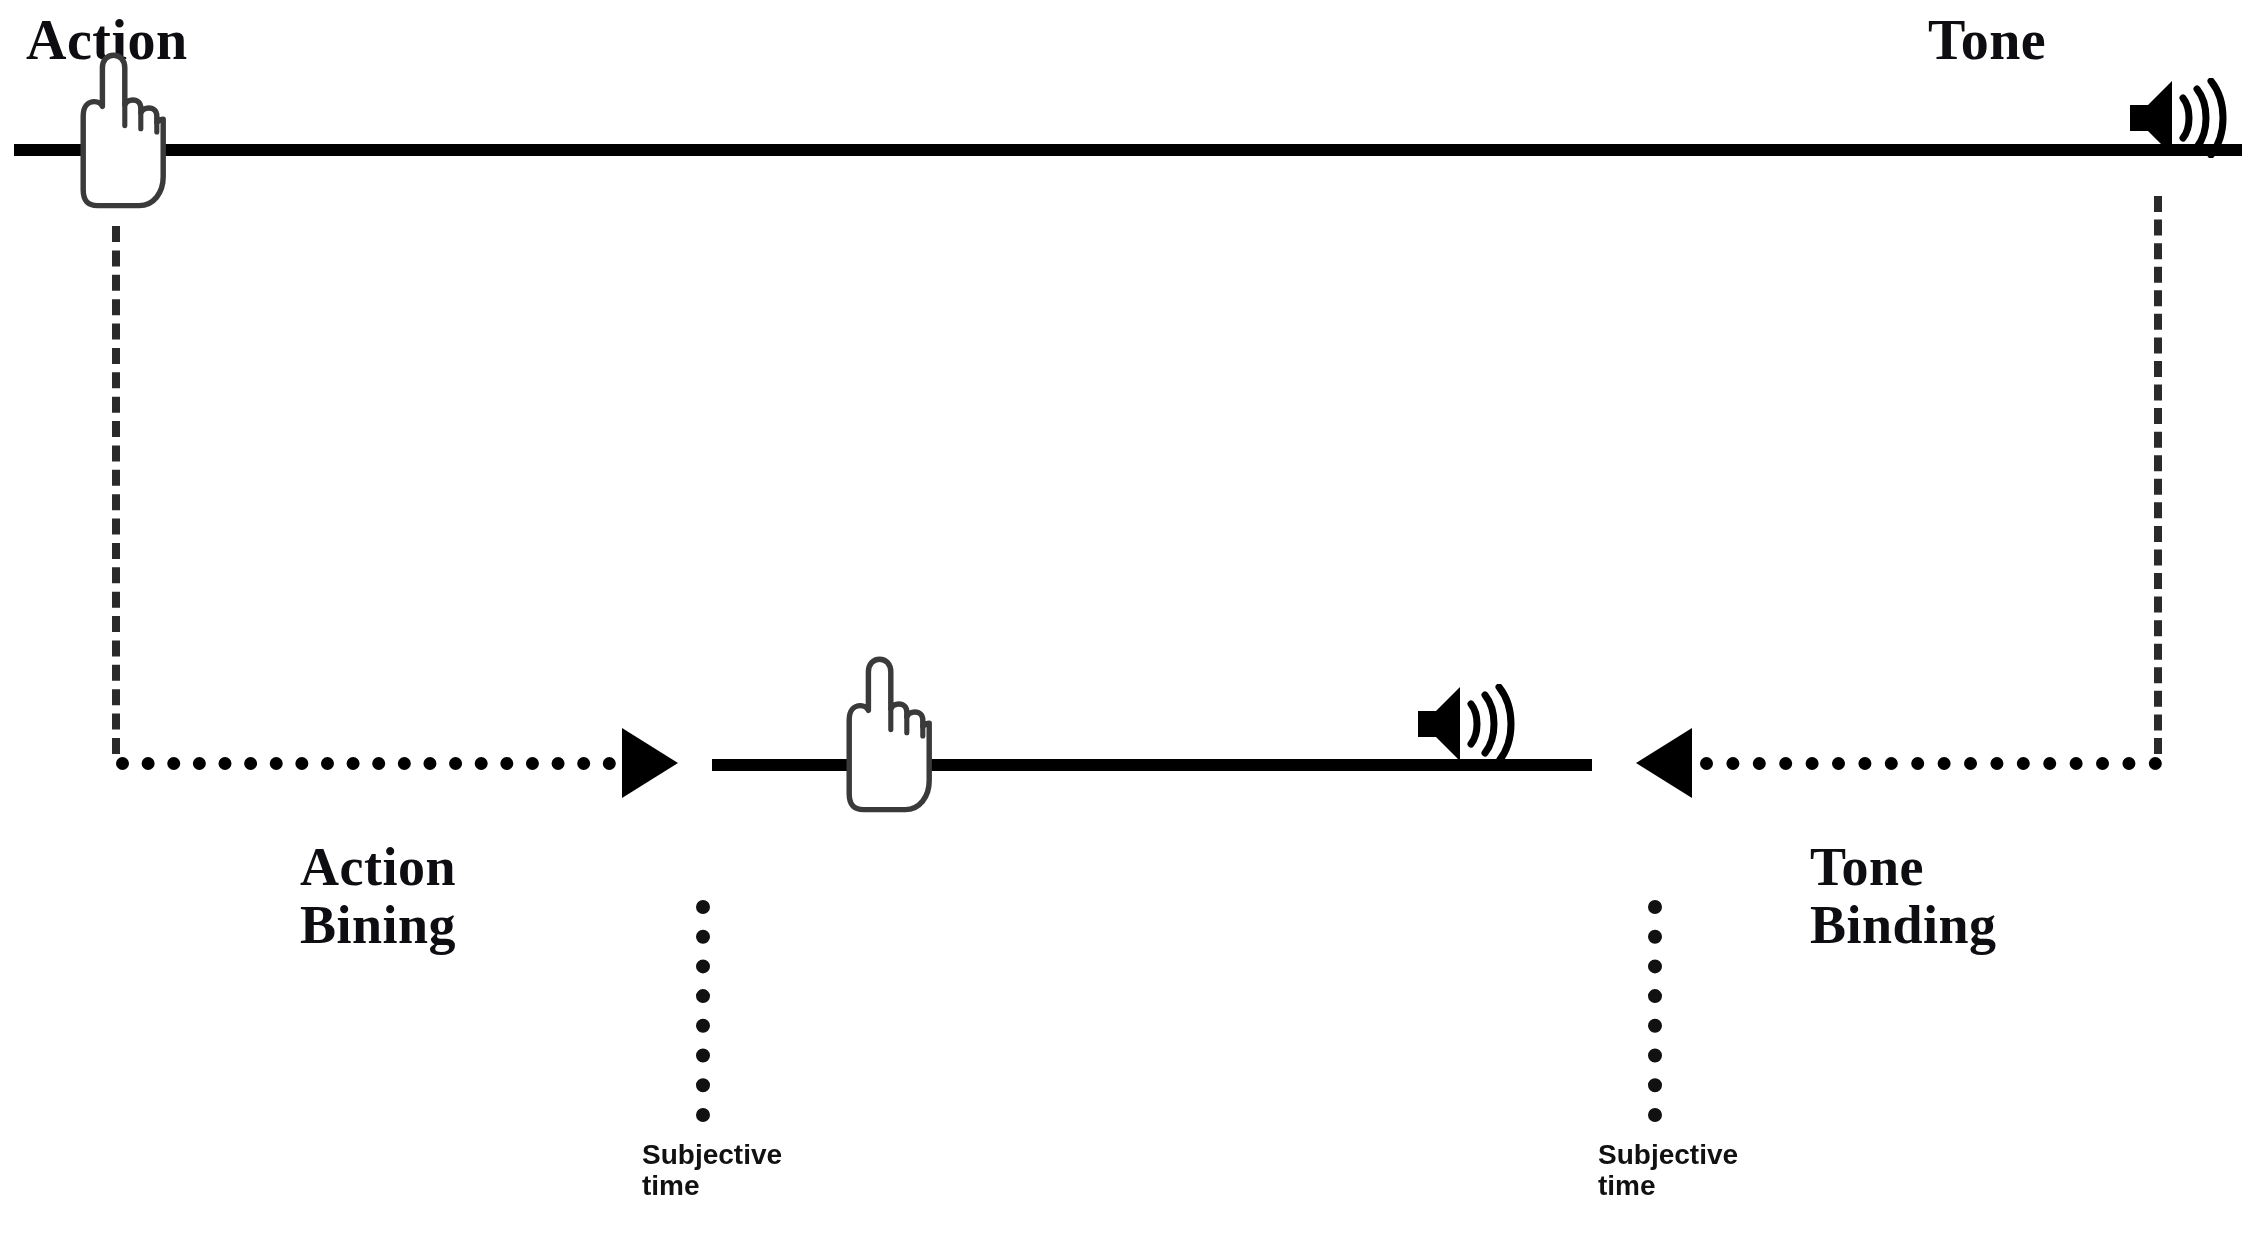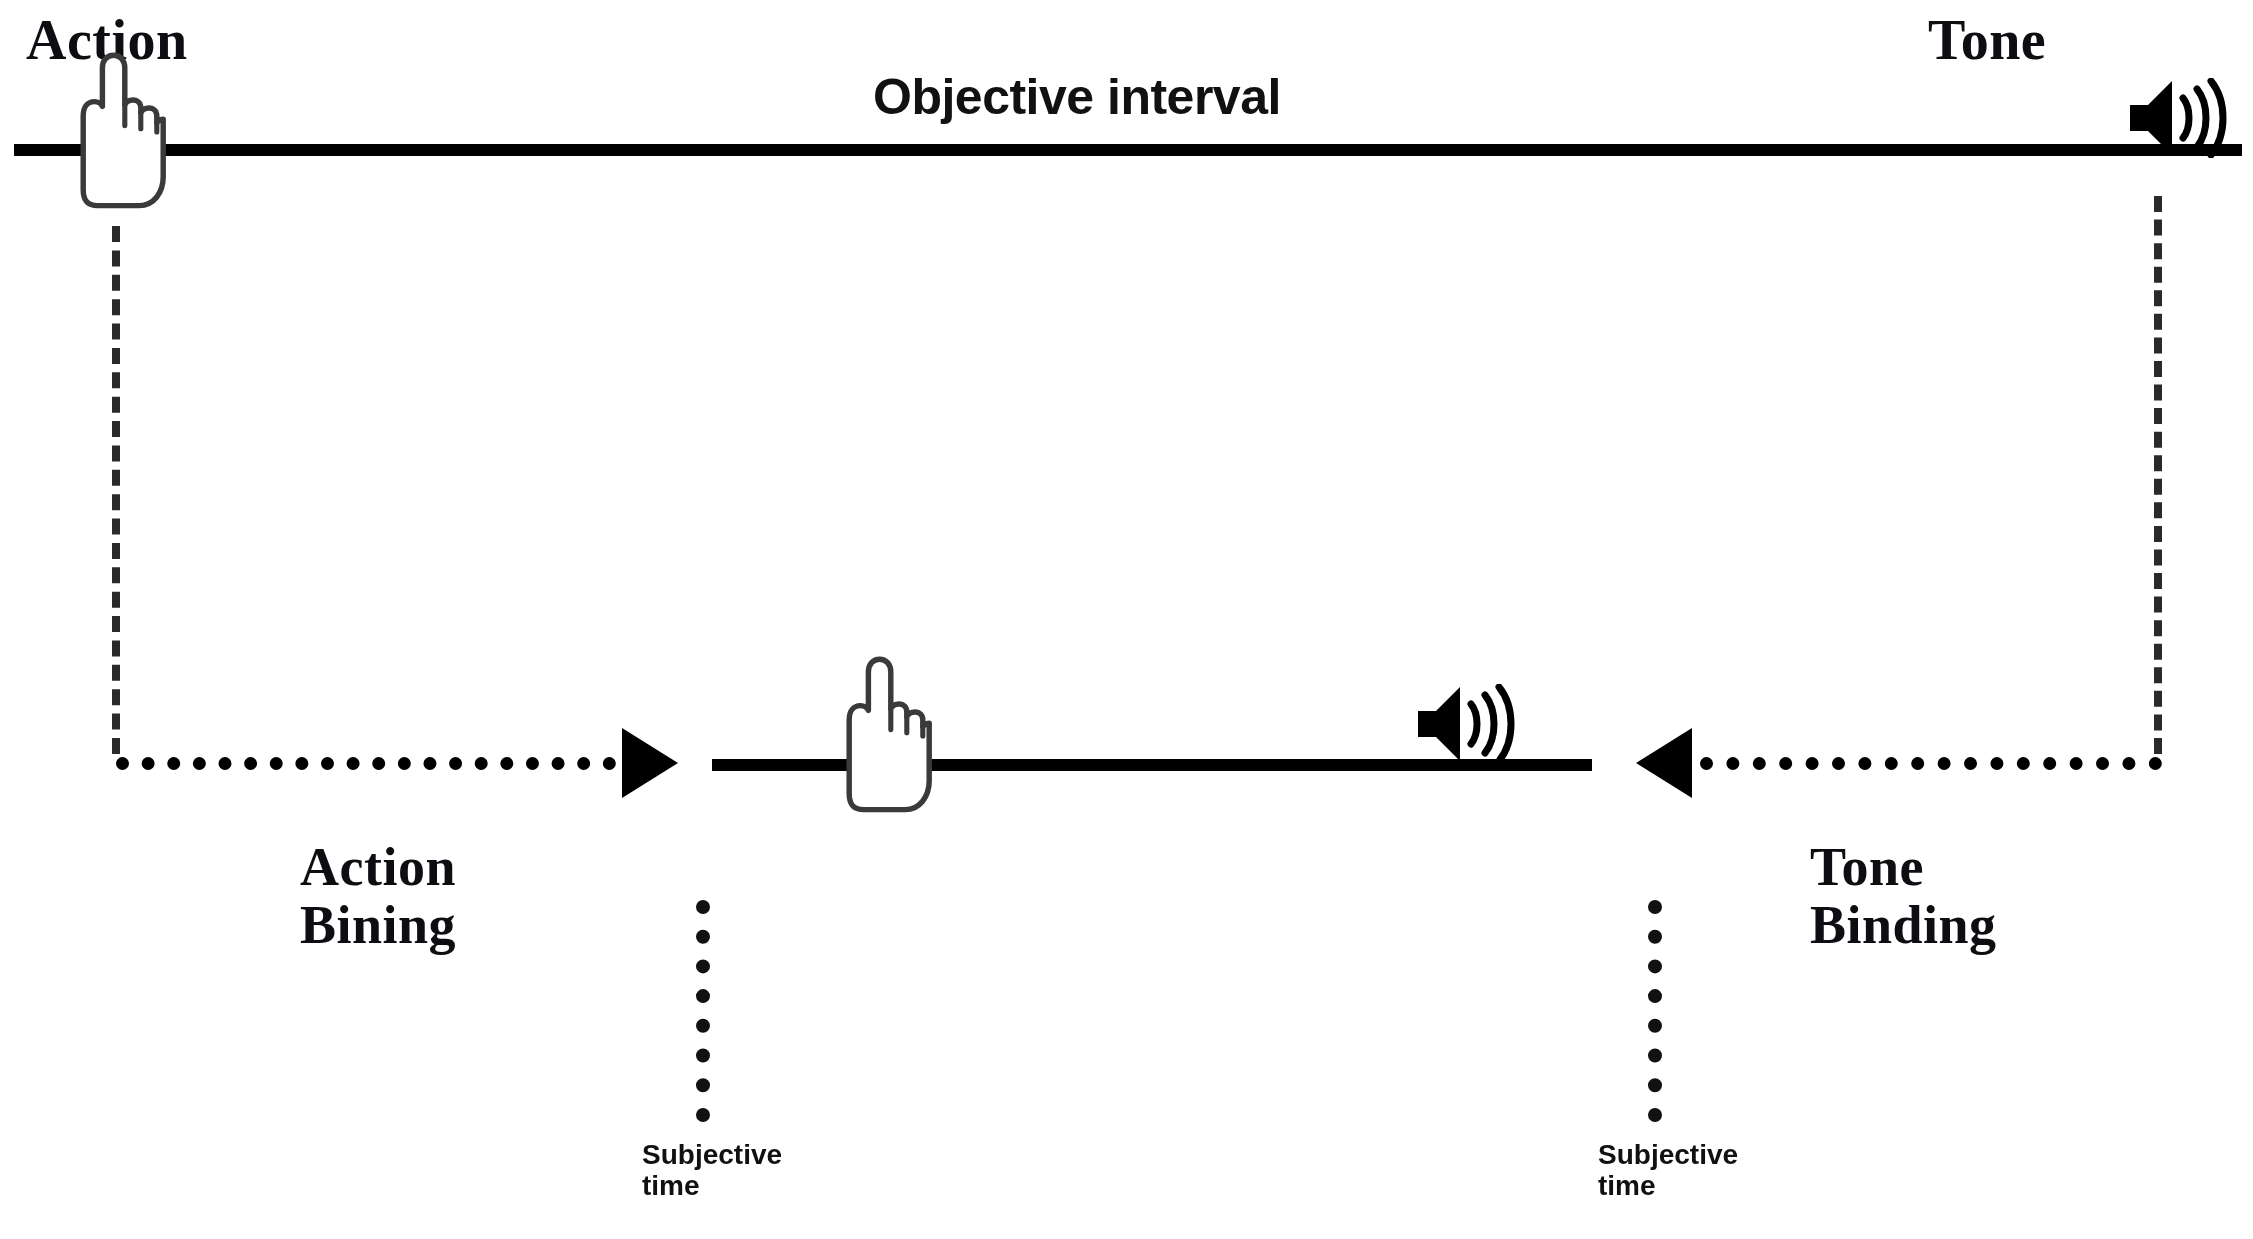--- a/index.html
+++ b/index.html
@@ -119,21 +119,20 @@
 <body>
 
 <div id="stage">
 
   <div class="timeline" id="timeline-objective"></div>
 
   <div class="serif-label" id="label-action-top">Action</div>
 
   <div class="serif-label" id="label-tone-top">Tone</div>
 
-  <div class="sans-label" id="label-objective">Objective interval</div>
 
   <div class="icon-box" id="hand-top">
     <svg viewBox="0 0 60 100" xmlns="http://www.w3.org/2000/svg">
       <path d="M16 96 C9 96 7 92 7 86 L7 40 C7 34 10 31 14 31 C16 31 18 32 19 34
                L19 10 C19 5 22 2 26 2 C30 2 33 5 33 10 L33 33
                C34 31 36 30 38 30 C41 30 43 32 43 35 L43 38
                C44 36 46 35 48 35 C51 35 53 37 53 40 L53 44
                C54 43 55 42 57 42 L57 78 C57 88 51 96 42 96 Z" fill="#ffffff" stroke="#3a3a3a" stroke-width="3.4" stroke-linejoin="round" stroke-linecap="round"></path>
       <path d="M33 33 L33 46 M43 38 L43 48 M53 44 L53 50" fill="none" stroke="#3a3a3a" stroke-width="3.2" stroke-linecap="round"></path>
     </svg>

